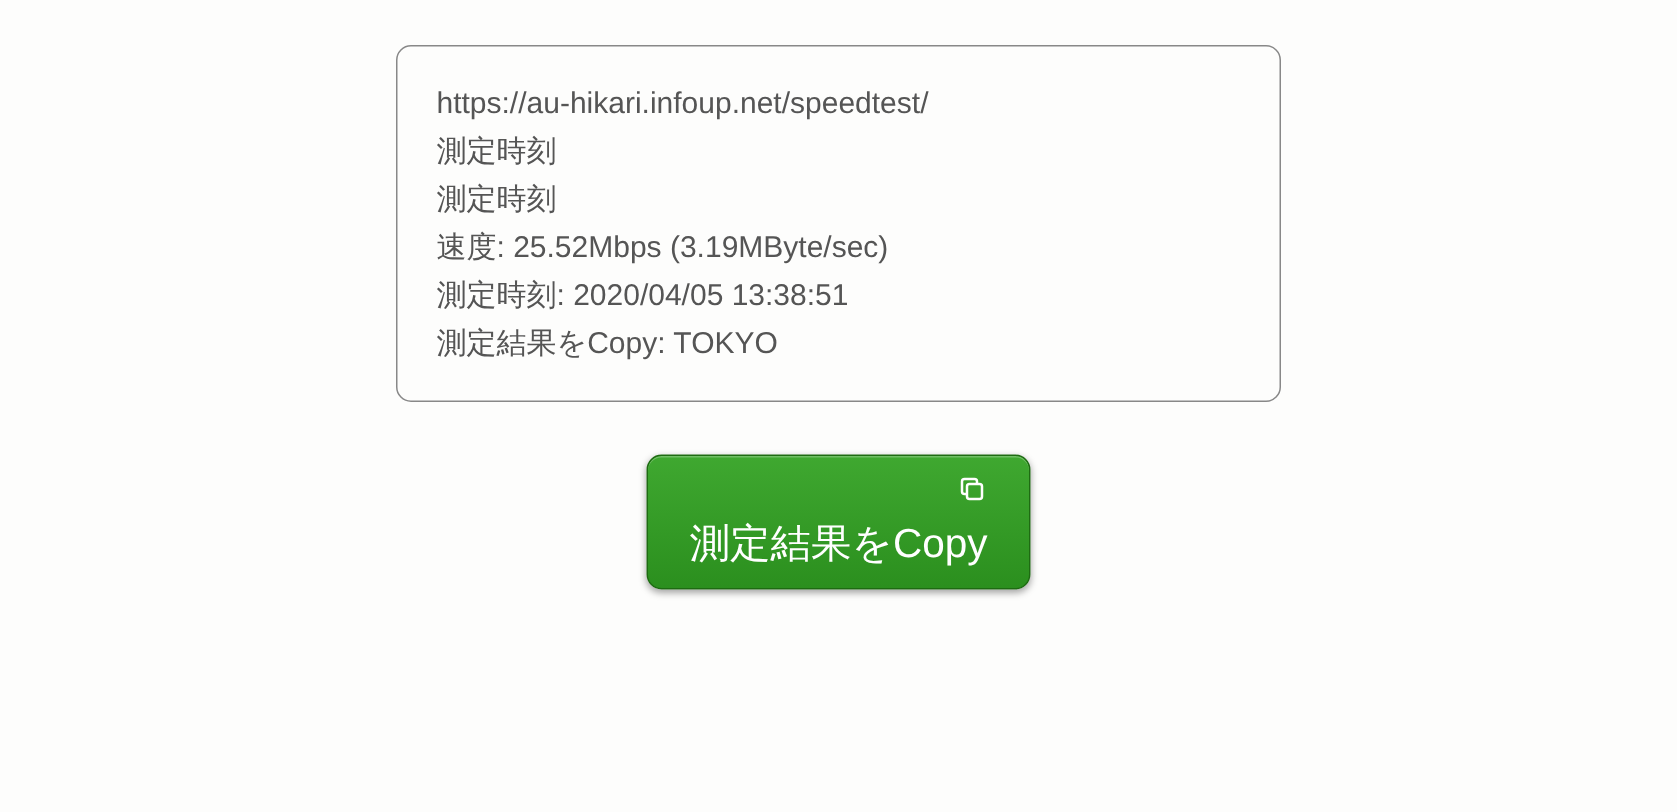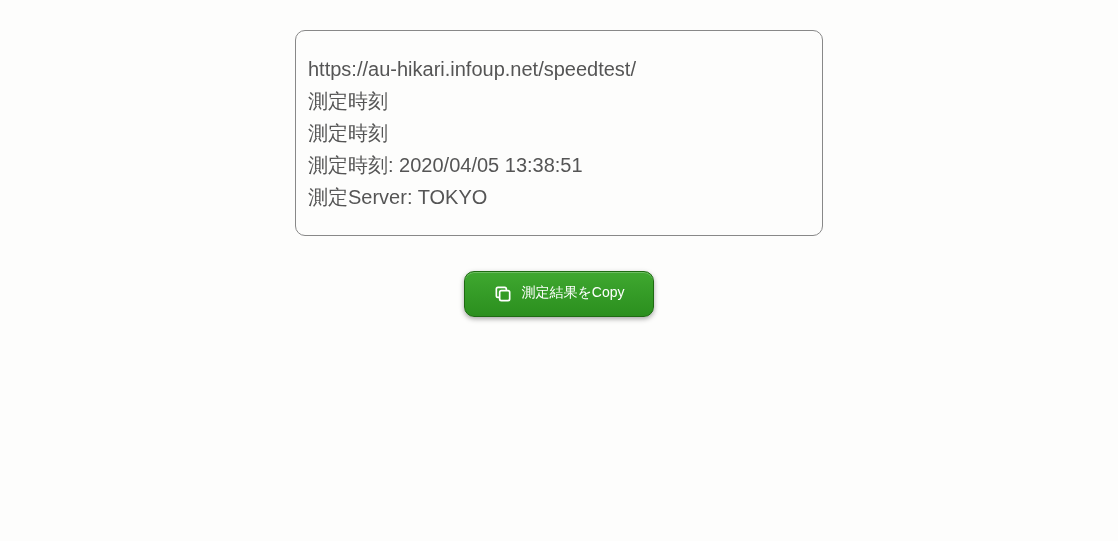--- a/index.html
+++ b/index.html
@@ -7,62 +7,64 @@
       font-family: Meiryo, "Hiragino Sans", "Hiragino Kaku Gothic ProN", Arial, sans-serif;
       background: #fdfdfc;
       width: 1118px;
       height: 541px;
       display: flex;
       flex-direction: column;
       align-items: center;
       padding-top: 30px;
     }
     .result-box {
-      width: 528px;
+      width: 590px;
       border: 1px solid #888;
       border-radius: 10px;
-      padding: 22px 12px;
+      padding: 22px 26px;
       background: #fdfdfc;
       color: #555;
       font-size: 20px;
       line-height: 1.6;
     }
     .result-box .line {
       white-space: nowrap;
     }
     .copy-button {
       margin-top: 35px;
       display: inline-flex;
-      align-items: flex-start;
+      align-items: flex-end;
       gap: 8px;
       padding: 12px 28px;
-      font-size: 14px;
+      font-size: 27px;
       color: #fff;
       background: linear-gradient(to bottom, #3fa830, #2b8f1e);
       border: 1px solid #1e6b12;
       border-radius: 10px;
       cursor: pointer;
       box-shadow: inset 0 1px 0 rgba(255,255,255,0.25), 0 2px 5px rgba(0,0,0,0.35);
       font-family: inherit;
+      flex-direction: column;
     }
     .copy-icon {
       width: 20px;
       height: 20px;
       flex-shrink: 0;
     }
   </style>
 </head>
 <body>
 
 <div class="result-box">
   <div class="line">https://au-hikari.infoup.net/speedtest/</div>
   <div class="line">測定時刻</div>
   <div class="line">測定時刻</div>
+  <div class="line">速度: 25.52Mbps (3.19MByte/sec)</div>
   <div class="line">測定時刻: 2020/04/05 13:38:51</div>
-  <div class="line">測定Server: TOKYO</div>
+  <div class="line">測定結果をCopy: TOKYO</div>
 </div>
 
 <button class="copy-button">
   <svg class="copy-icon" viewBox="0 0 24 24" fill="none" stroke="#fff" stroke-width="2">
     <rect x="8" y="8" width="12" height="12" rx="2"></rect>
     <path d="M16 8V6a2 2 0 0 0-2-2H6a2 2 0 0 0-2 2v8a2 2 0 0 0 2 2h2"></path>
   </svg>
   <span>測定結果をCopy</span>
 </button>
 

